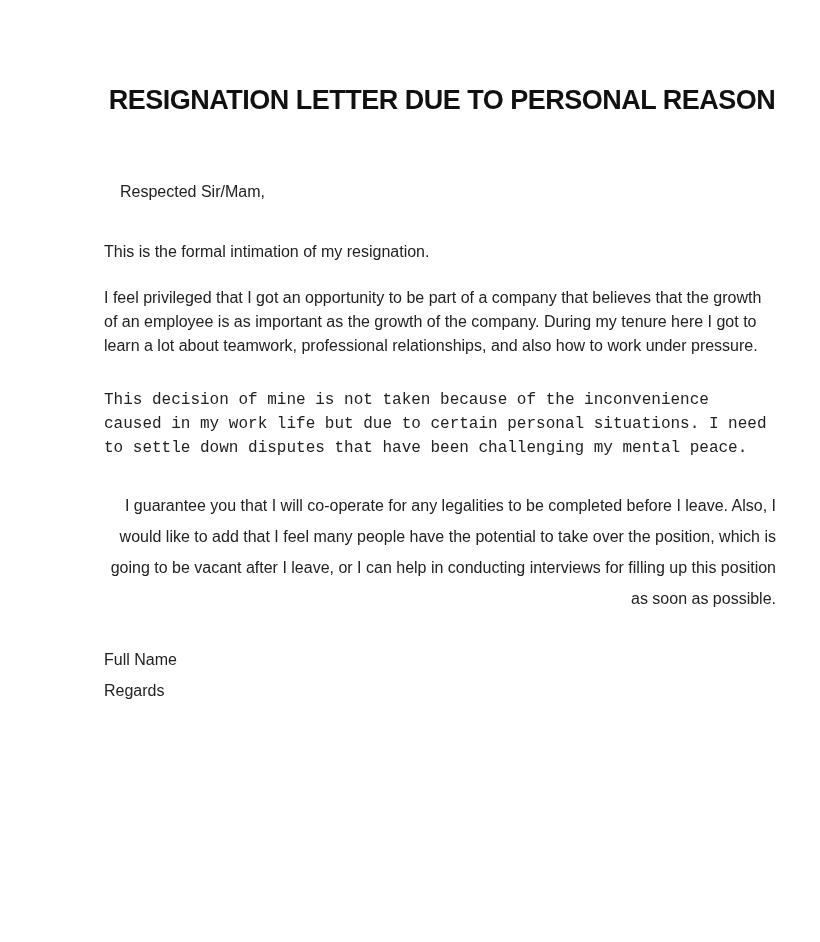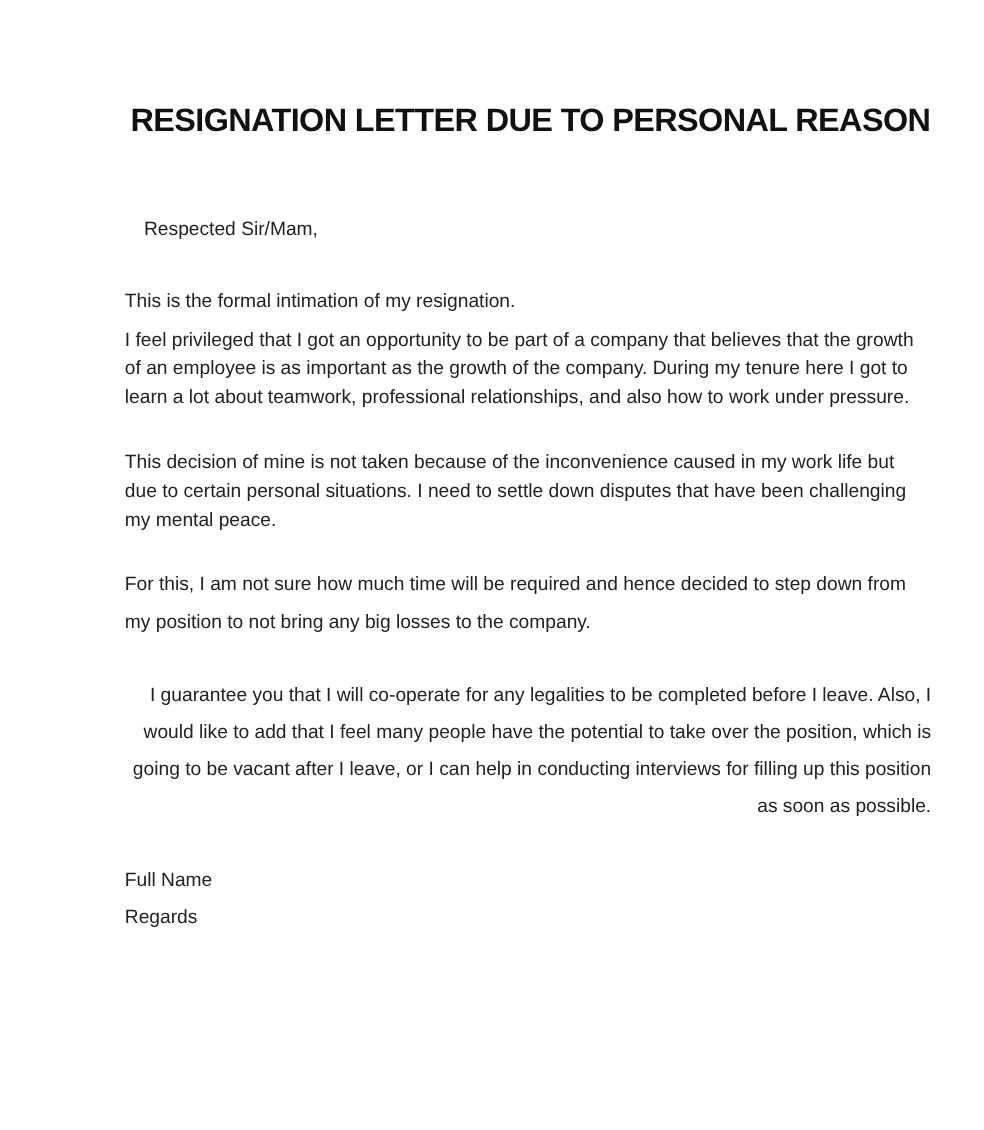--- a/index.html
+++ b/index.html
@@ -36,22 +36,22 @@
   }
   .para {
     line-height: 24px;
     margin: 0;
   }
   .para-loose {
     line-height: 31px;
     margin: 0;
   }
   .p1 { margin-top: 36px; }
-  .p2 { margin-top: 8px; }
-  .p3 { margin-top: 30px; }
+  .p2 { margin-top: 22px; }
+  .p3 { margin-top: 30px; font-family: Liberation Mono, monospace; }
   .p4 { margin-top: 26px; }
   .p5 { margin-top: 30px; text-align: right; }
   .closing-block {
     margin-top: 30px;
     line-height: 31px;
   }
   .closing-block p {
     margin: 0;
   }
 </style>
@@ -65,21 +65,20 @@
   <div class="content">
 
     <p class="salutation">Respected Sir/Mam,</p>
 
     <p class="para p1">This is the formal intimation of my resignation.</p>
 
     <p class="para p2">I feel privileged that I got an opportunity to be part of a company that believes that the growth of an employee is as important as the growth of the company. During my tenure here I got to learn a lot about teamwork, professional relationships, and also how to work under pressure.</p>
 
     <p class="para p3">This decision of mine is not taken because of the inconvenience caused in my work life but due to certain personal situations. I need to settle down disputes that have been challenging my mental peace.</p>
 
-    <p class="para-loose p4">For this, I am not sure how much time will be required and hence decided to step down from my position to not bring any big losses to the company.</p>
 
     <p class="para-loose p5">I guarantee you that I will co-operate for any legalities to be completed before I leave. Also, I would like to add that I feel many people have the potential to take over the position, which is going to be vacant after I leave, or I can help in conducting interviews for filling up this position as soon as possible.</p>
 
     <div class="closing-block">
       <p>Full Name</p>
       <p>Regards</p>
     </div>
 
   </div>
 

